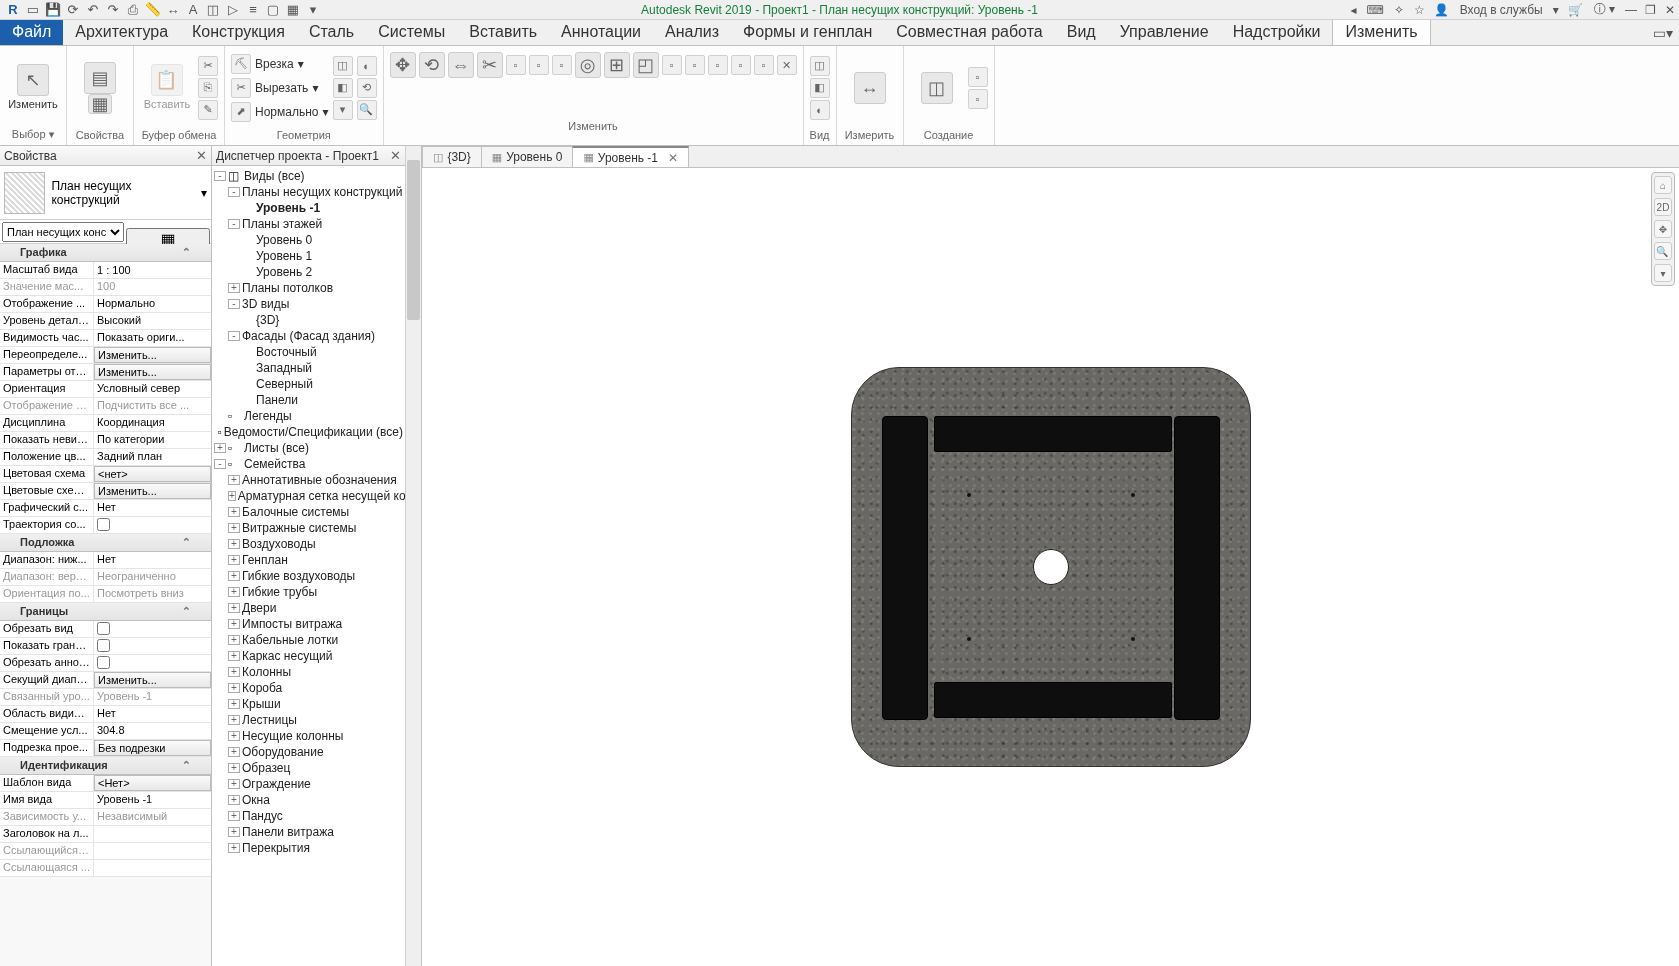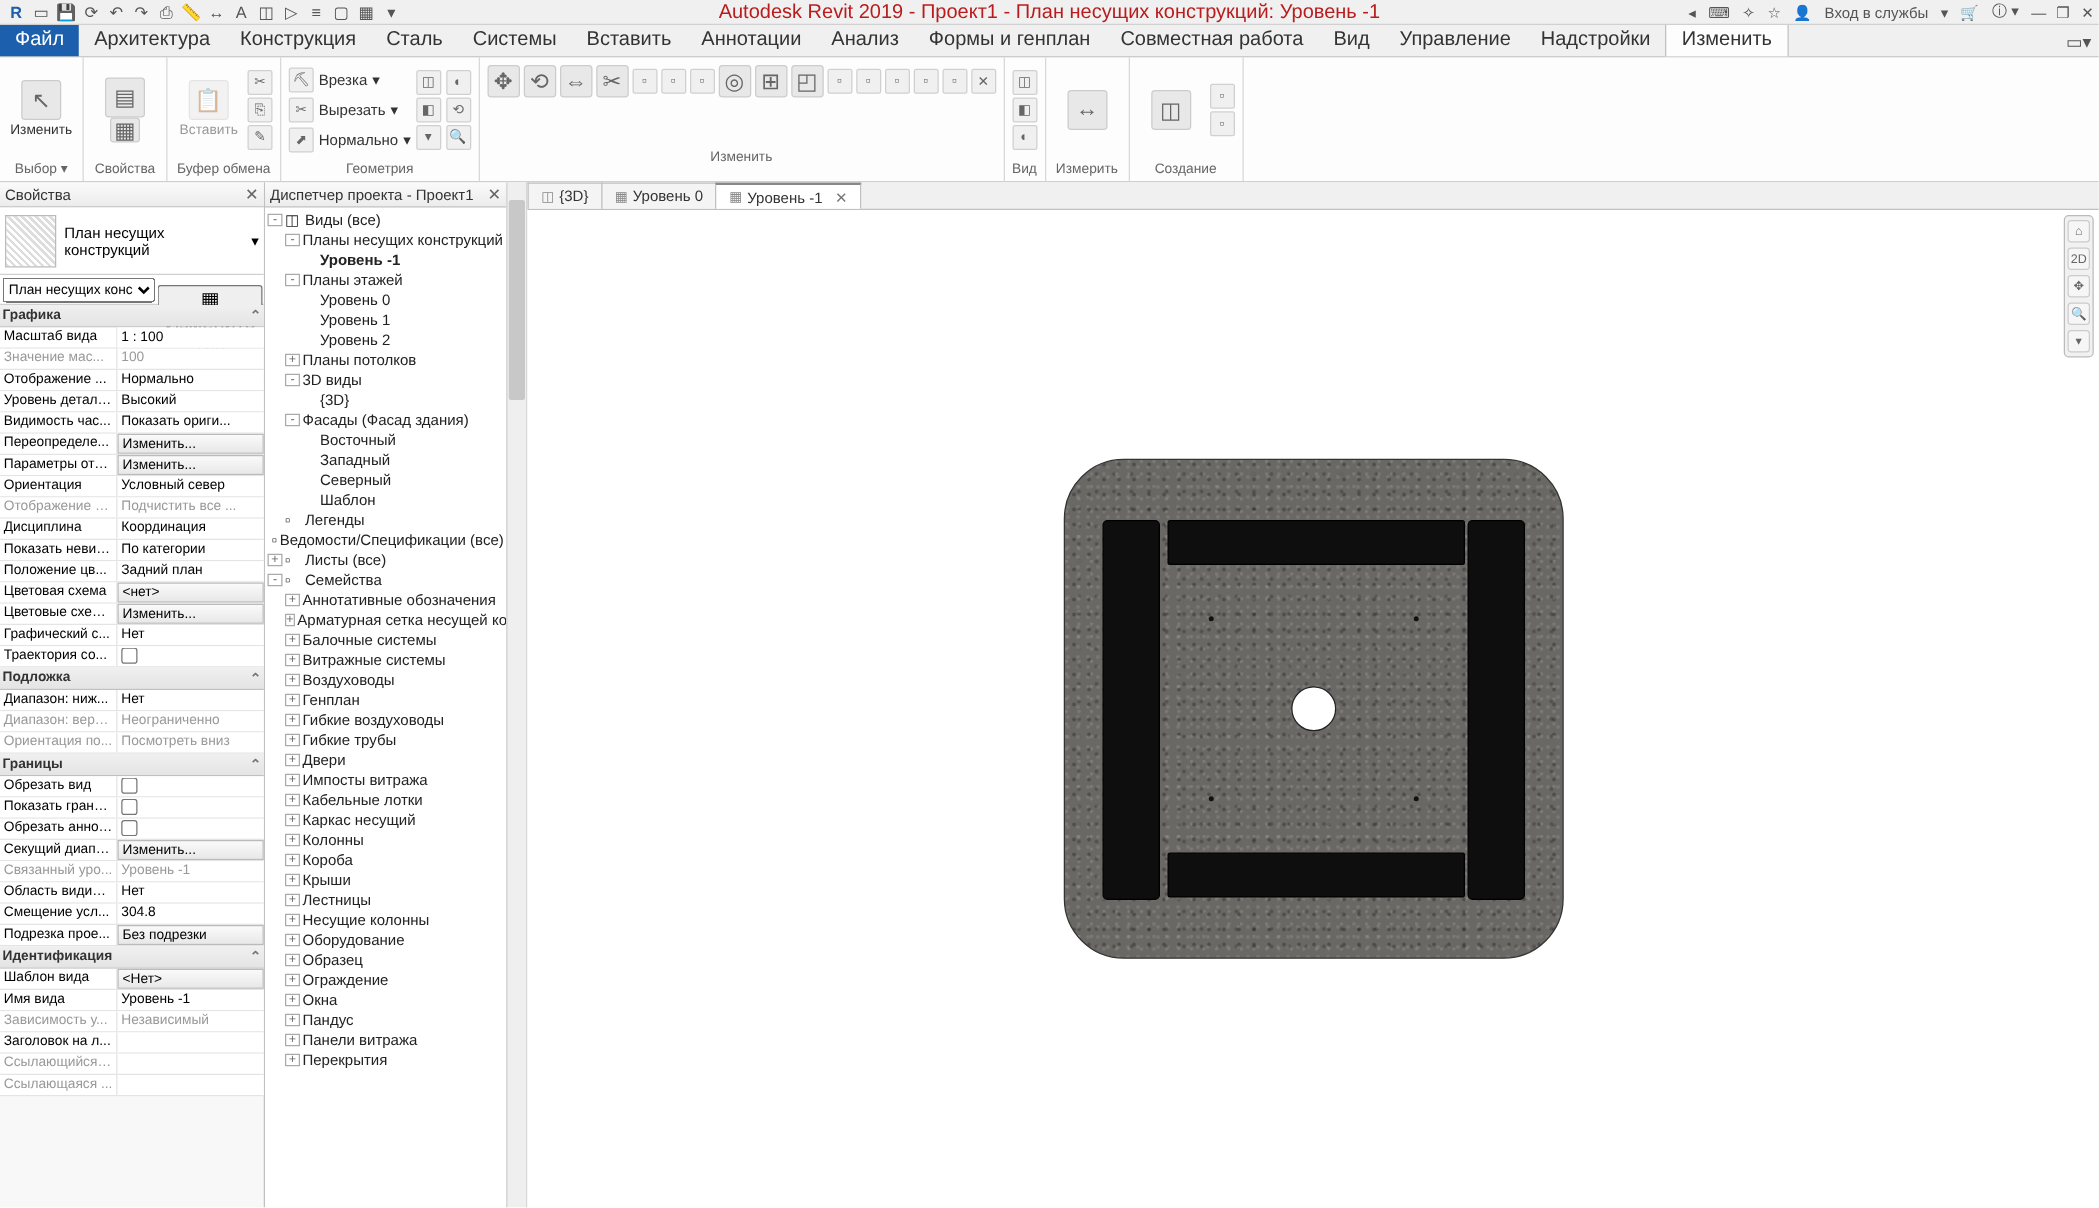--- a/index.html
+++ b/index.html
@@ -2,21 +2,21 @@
 <html><head>
 <meta charset="utf-8">
 <style>
 * { box-sizing: border-box; margin: 0; padding: 0; font-family: "Segoe UI", Tahoma, sans-serif; }
 body { background: #fff; width: 1679px; height: 966px; overflow: hidden; font-size: 12px; }
 
 
 .titlebar { height: 20px; background: #f0f0f0; display: flex; align-items: center; position: relative; border-bottom: 1px solid #d0d0d0; }
 .titlebar .qat { display: flex; align-items: center; gap: 2px; padding-left: 4px; }
 .titlebar .qat-item { width: 18px; height: 18px; display: flex; align-items: center; justify-content: center; color: #555; font-size: 13px; }
-.titlebar .title { position: absolute; left: 50%; transform: translateX(-50%); color: #b91c1c; font-size: 16px; }
+.titlebar .title { position: absolute; left: 50%; transform: translateX(-50%); color: #15803d; font-size: 12px; }
 .titlebar .right { position: absolute; right: 2px; display: flex; align-items: center; gap: 6px; }
 .titlebar .right .item { font-size: 12px; color: #555; padding: 0 2px; }
 .titlebar .right .wc { width: 14px; text-align: center; }
 
 
 .rib-tabs { height: 26px; background: #f0f0f0; display: flex; align-items: flex-end; border-bottom: 1px solid #c0c0c0; }
 .rib-tab { padding: 4px 12px; font-size: 16px; color: #333; cursor: pointer; }
 .rib-tab.file { background: #1b5fad; color: #fff; }
 .rib-tab.active { background: #fdfdfd; border-top: 1px solid #c0c0c0; border-left: 1px solid #c0c0c0; border-right: 1px solid #c0c0c0; }
 .rib-help { margin-left: auto; padding: 4px 6px; font-size: 14px; color: #555; }
@@ -38,21 +38,21 @@
 
 
 .props { width: 212px; border-right: 1px solid #c0c0c0; display: flex; flex-direction: column; background: #f8f8f8; }
 .panel-header { height: 20px; background: linear-gradient(#fafafa,#ececec); border-bottom: 1px solid #c0c0c0; display: flex; align-items: center; padding: 0 4px; font-size: 12px; color: #333; }
 .panel-header .x { margin-left: auto; font-size: 13px; color: #666; cursor: pointer; }
 .props-preview { height: 54px; display: flex; align-items: center; padding: 4px; background: #fff; border-bottom: 1px solid #d0d0d0; }
 .props-preview .thumb { width: 42px; height: 42px; background: repeating-linear-gradient(45deg,#ddd,#ddd 2px,#fff 2px,#fff 4px); border: 1px solid #bbb; margin-right: 6px; }
 .props-type-row { height: 24px; display: flex; align-items: center; padding: 0 2px; background: #fff; border-bottom: 1px solid #d0d0d0; }
 .props-type-row select { flex: 1; font-size: 11px; height: 20px; }
 .props-type-row button { font-size: 16px; margin-left: 2px; height: 20px; padding: 0 4px; margin-top: 12px; }
-.prop-group { background: linear-gradient(#f0f0f0,#e4e4e4); font-size: 11px; font-weight: bold; color: #333; padding: 2px 2px; border-bottom: 1px solid #c0c0c0; display: flex; }
+.prop-group { background: linear-gradient(#f0f0f0,#e4e4e4); font-size: 11px; font-weight: bold; color: #333; padding: 2px 20px; border-bottom: 1px solid #c0c0c0; display: flex; }
 .prop-group .chev { margin-left: auto; color: #777; }
 .prop-row { height: 17px; display: flex; font-size: 11px; border-bottom: 1px solid #e4e4e4; background: #fff; }
 .prop-row.dis { color: #999; }
 .prop-row .k { width: 94px; padding: 1px 3px; overflow: hidden; white-space: nowrap; text-overflow: ellipsis; border-right: 1px solid #e4e4e4; }
 .prop-row .v { flex: 1; padding: 1px 3px; overflow: hidden; white-space: nowrap; text-overflow: ellipsis; }
 .prop-row .v.btn { background: linear-gradient(#fafafa,#e8e8e8); border: 1px solid #bbb; text-align: left; cursor: pointer; }
 .prop-row input[type=checkbox] { margin: 0; }
 .prop-row .v.inp { background: #fff; }
 .prop-row .v.inp input { width: 100%; border: none; font-size: 11px; height: 14px; }
 
@@ -490,21 +490,21 @@
         <div class="tree-row lvl2">
           <span style="width:14px;display:inline-block"></span>
           <span>Западный</span>
         </div>
         <div class="tree-row lvl2">
           <span style="width:14px;display:inline-block"></span>
           <span>Северный</span>
         </div>
         <div class="tree-row lvl2">
           <span style="width:14px;display:inline-block"></span>
-          <span>Шаблон</span>
+          <span>Панели</span>
         </div>
         <div class="tree-row">
           <span style="width:14px;display:inline-block"></span>
           <span class="ico">▫</span>
           <span>Легенды</span>
         </div>
         <div class="tree-row">
           <span style="width:14px;display:inline-block"></span>
           <span class="ico">▫</span>
           <span>Ведомости/Спецификации (все)</span>

